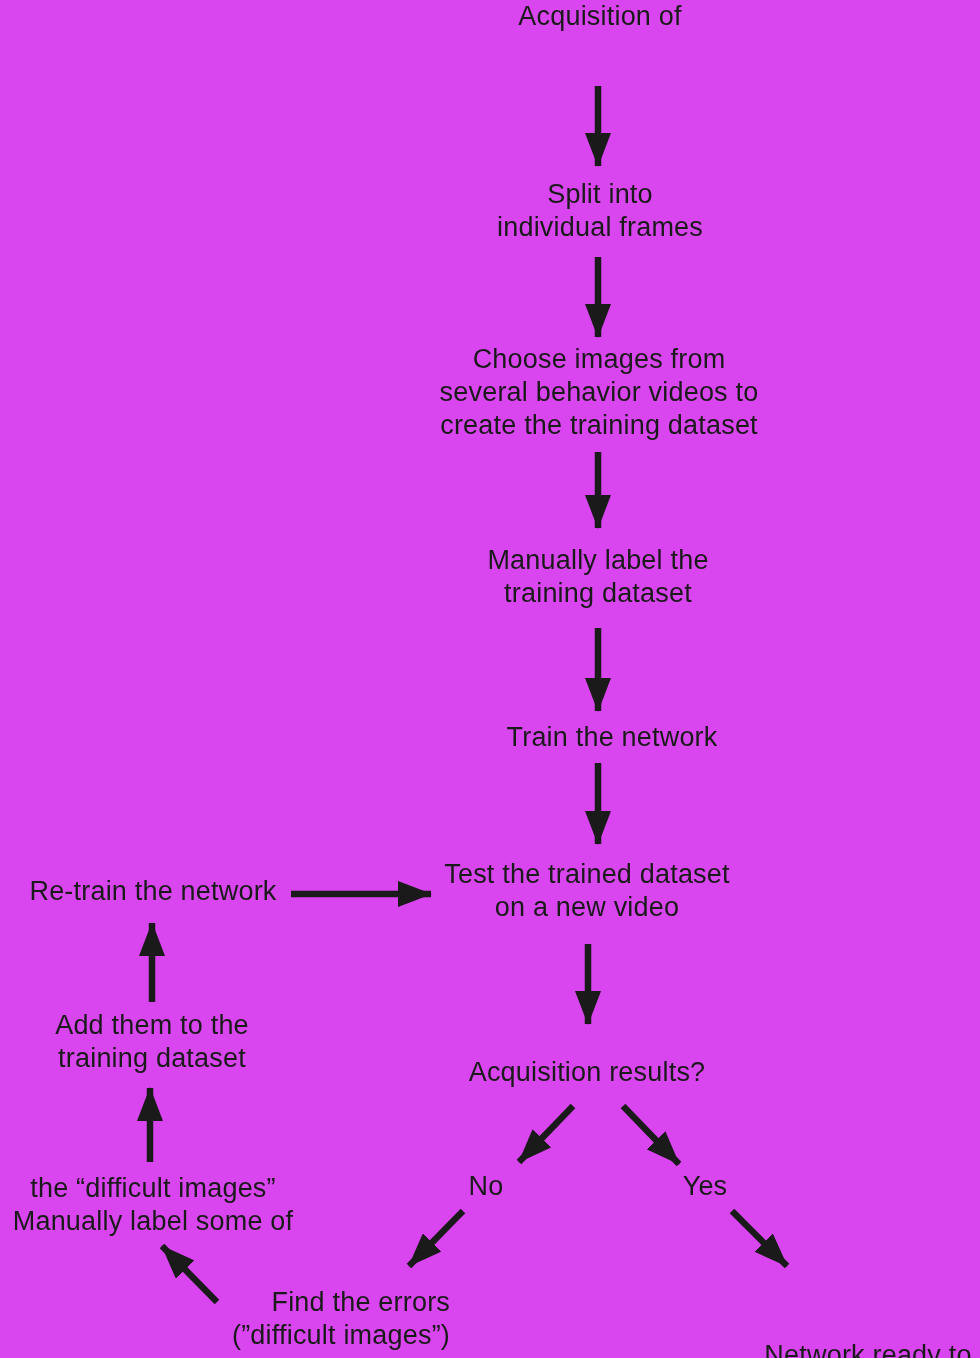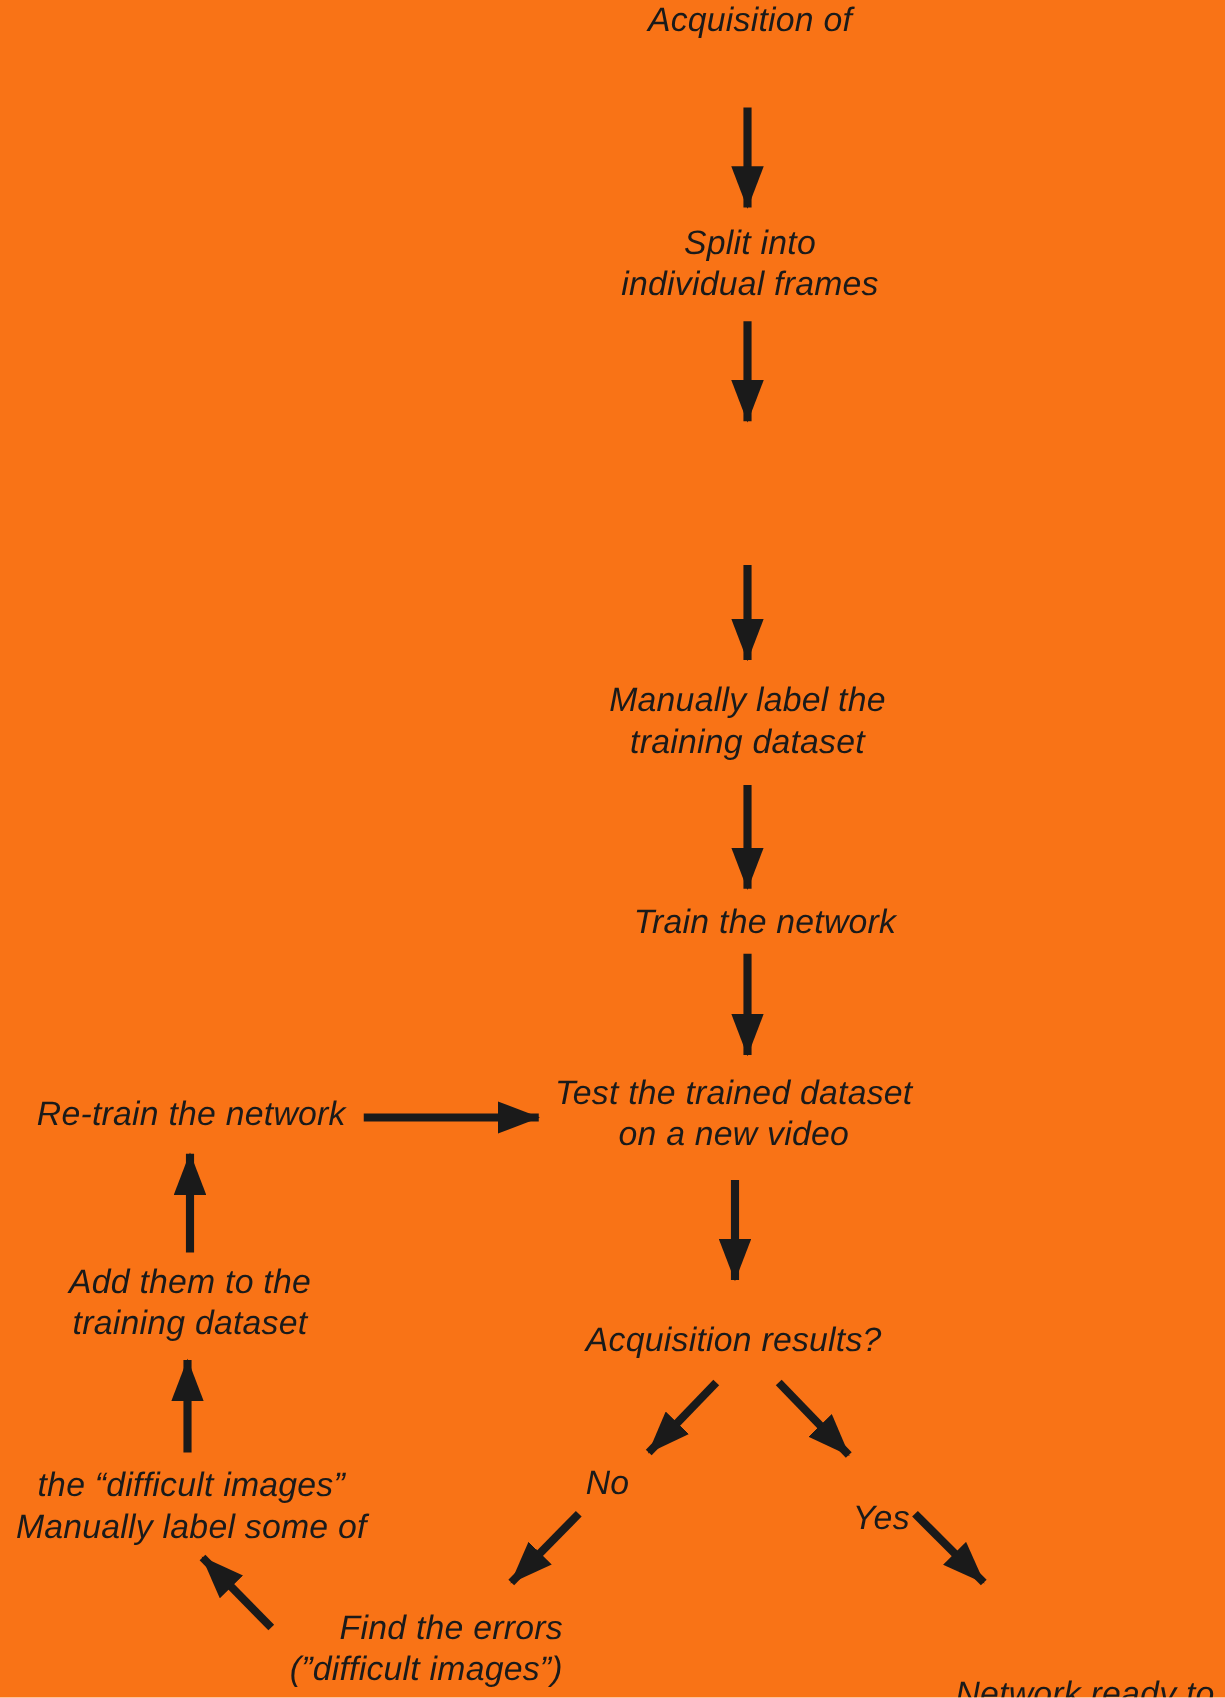--- a/index.html
+++ b/index.html
@@ -4,25 +4,24 @@
 <style>
   html, body {
     margin: 0;
     padding: 0;
     background: #ffffff;
   }
   .canvas {
     position: relative;
     width: 980px;
     height: 1358px;
-    background: #f97316;
+    background: #d946ef;
     font-family: "Liberation Sans", sans-serif;
     color: #1a1a1a;
     overflow: hidden;
-    font-style: italic;
   }
   .node {
     position: absolute;
     transform: translateX(-50%);
     text-align: center;
     font-size: 27px;
     line-height: 33px;
     white-space: nowrap;
     letter-spacing: 0.2px;
   }
@@ -67,20 +66,25 @@
 
   <div class="node" style="left:600px; top:0px;">
     <div>Acquisition of</div>
   </div>
 
   <div class="node" style="left:600px; top:178px;">
     <div>Split into</div>
     <div>individual frames</div>
   </div>
 
+  <div class="node" style="left:599px; top:343px;">
+    <div>Choose images from</div>
+    <div>several behavior videos to</div>
+    <div>create the training dataset</div>
+  </div>
 
   <div class="node" style="left:598px; top:544px;">
     <div>Manually label the</div>
     <div>training dataset</div>
   </div>
 
   <div class="node" style="left:612px; top:721px;text-align:center;">
     <div>Train the network</div>
   </div>
 
@@ -90,21 +94,21 @@
   </div>
 
   <div class="node" style="left:587px; top:1056px;">
     <div>Acquisition results?</div>
   </div>
 
   <div class="node" style="left:486px; top:1170px;">
     <div>No</div>
   </div>
 
-  <div class="node" style="left:705px; top:1170px;margin-top:28px;">
+  <div class="node" style="left:705px; top:1170px;">
     <div>Yes</div>
   </div>
 
   <div class="node" style="left:868px; top:1339px;">
     <div>Network ready to</div>
     <div>be used</div>
   </div>
 
   <div class="node" style="left:153px; top:875px;">
     <div>Re-train the network</div>

